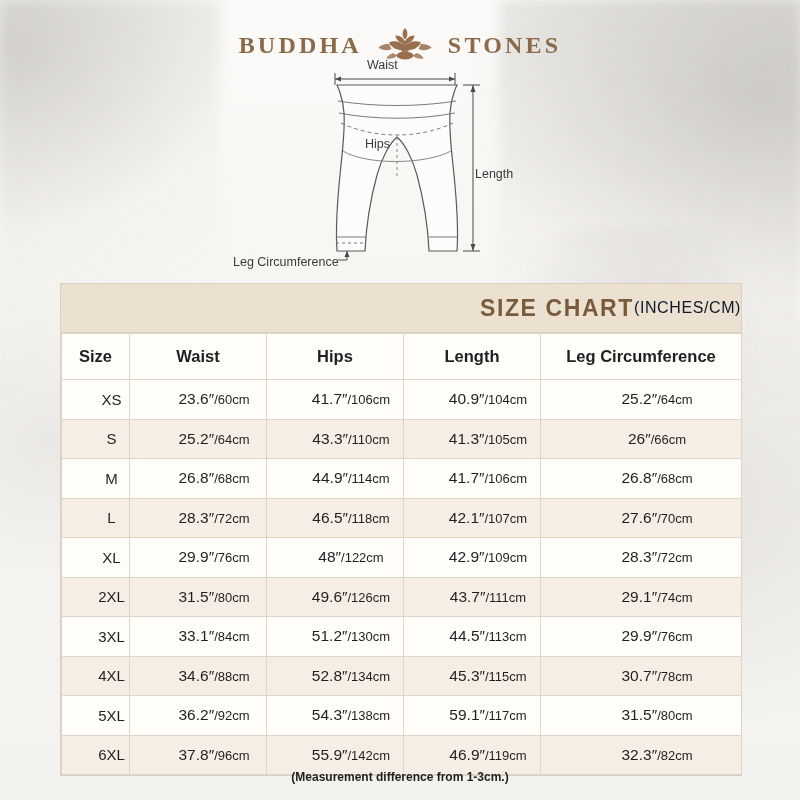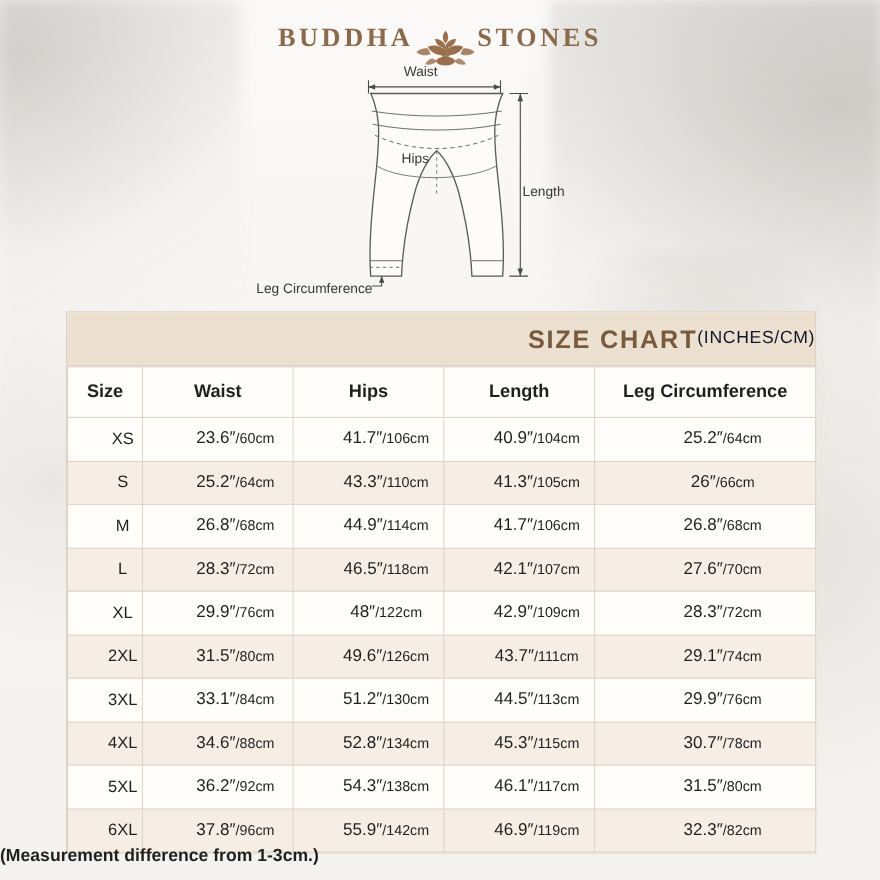--- a/index.html
+++ b/index.html
@@ -54,21 +54,23 @@
   .brand {
     position: absolute;
     top: 22px;
     left: 0;
     width: 800px;
     text-align: center;
     z-index: 5;
   }
   .brand-row {
     display: flex;
+    align-items: center;
     justify-content: center;
+    gap: 14px;
   }
   .brand-text {
     font-family: "Liberation Serif", serif;
     font-size: 24px;
     letter-spacing: 3.2px;
     color: #8a6a4a;
     font-weight: 700;
     white-space: nowrap;
   }
   .lotus-icon {
@@ -164,23 +166,23 @@
   col.c-waist { width: 137px; }
   col.c-hips { width: 137px; }
   col.c-length { width: 137px; }
   col.c-leg { width: 201px; }
 
   .note {
     position: absolute;
     left: 0;
     top: 770px;
     width: 800px;
-    text-align: left;
-    font-family: "Liberation Sans", sans-serif;
-    font-size: 16px;
+    text-align: center;
+    font-family: "Liberation Sans", sans-serif;
+    font-size: 12px;
     font-weight: 700;
     color: #1f1f1f;
     z-index: 6;
   }
 </style>
 </head>
 <body>
 
 <div id="page">
 
@@ -361,21 +363,21 @@
             <td class="size-cell">4XL</td>
             <td><span>34.6″</span><span class="unit">/88cm</span></td>
             <td><span>52.8″</span><span class="unit">/134cm</span></td>
             <td><span>45.3″</span><span class="unit">/115cm</span></td>
             <td><span>30.7″</span><span class="unit">/78cm</span></td>
           </tr>
           <tr>
             <td class="size-cell">5XL</td>
             <td><span>36.2″</span><span class="unit">/92cm</span></td>
             <td><span>54.3″</span><span class="unit">/138cm</span></td>
-            <td><span>46.1″</span><span class="unit">/117cm</span></td>
+            <td><span>59.1″</span><span class="unit">/117cm</span></td>
             <td><span>31.5″</span><span class="unit">/80cm</span></td>
           </tr>
           <tr class="alt">
             <td class="size-cell">6XL</td>
             <td><span>37.8″</span><span class="unit">/96cm</span></td>
             <td><span>55.9″</span><span class="unit">/142cm</span></td>
             <td><span>46.9″</span><span class="unit">/119cm</span></td>
             <td><span>32.3″</span><span class="unit">/82cm</span></td>
           </tr>
         </tbody>

